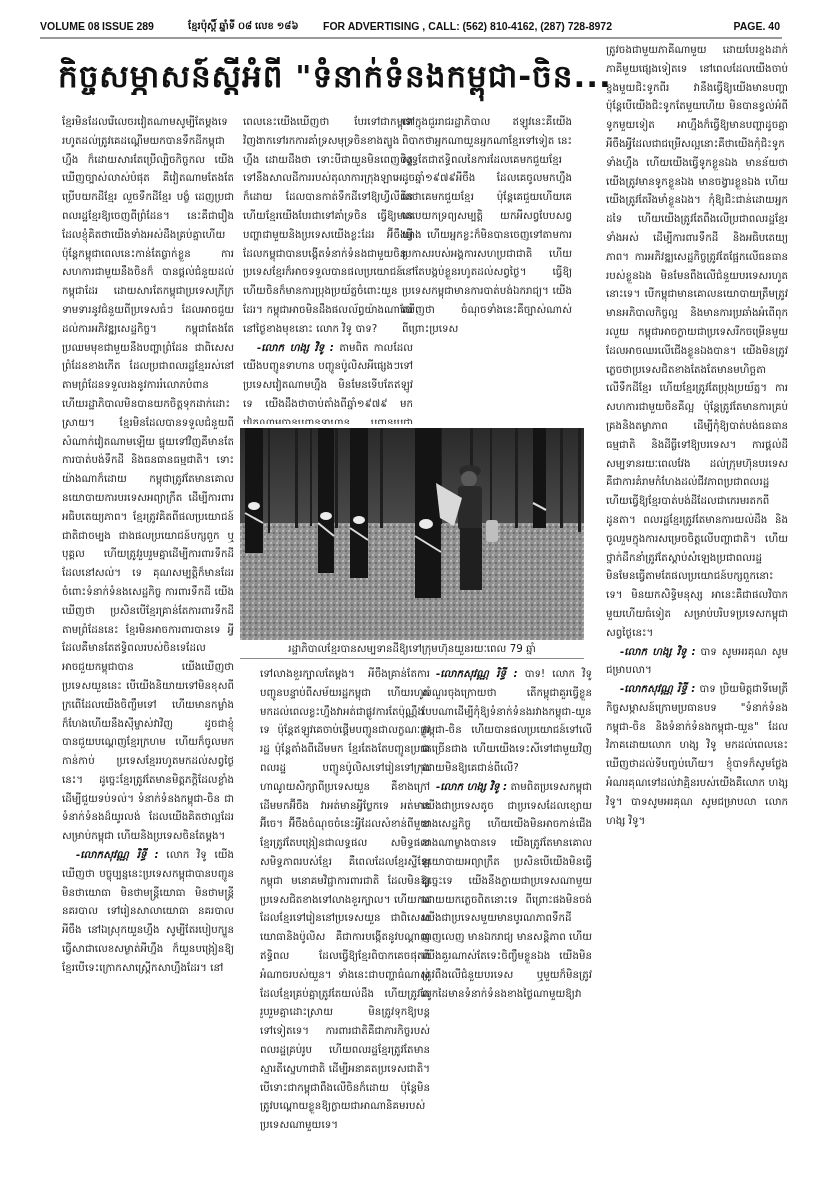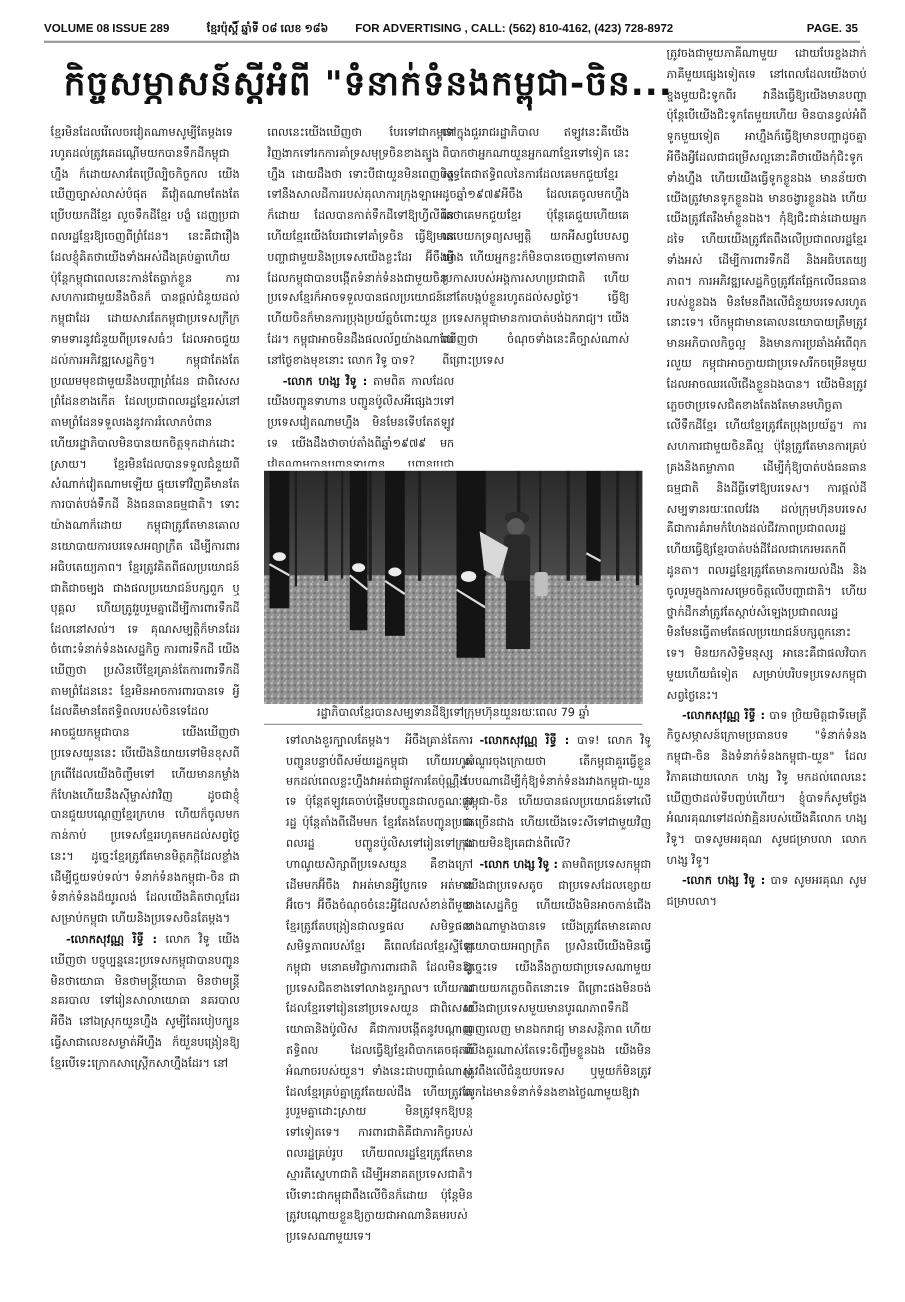--- a/index.html
+++ b/index.html
@@ -8,41 +8,41 @@
   .header .vol{width:62px;}
   .header .iss{width:86px;}
   .header .khm{width:135px;font-weight:bold;font-size:10px;}
   .header .adv{flex:1;}
   .header .pg{width:62px;text-align:right;}
   .header-rule{position:absolute;left:40px;top:37px;width:742px;height:2px;background:#9a9a9a;}
   .headline{position:absolute;left:58px;top:48px;width:530px;height:58px;font-family:"DejaVu Sans",sans-serif;font-weight:bold;font-size:31px;line-height:56px;white-space:nowrap;color:#111;letter-spacing:1px;}
   .col{position:absolute;font-size:10.3px;line-height:18.8px;text-align:justify;color:#222;overflow:hidden;}
   .col p{margin:0;text-indent:0;}
   .col p.sp{text-indent:14px;}
-  .col .spk{font-weight:bold;color:#111;}
-  .c1{left:46px;top:112px;width:172px;height:1060px;}
+  .col .spk{font-weight:bold;color:#111;font-style:italic;}
+  .c1{left:62px;top:112px;width:172px;height:1060px;}
   .c2{left:243px;top:112px;width:170px;height:312px;}
   .c3{left:402px;top:112px;width:170px;height:312px;}
   .c4{left:606px;top:40px;width:182px;height:1110px;}
   .c2b{left:243px;top:664px;width:170px;height:508px;margin-left:17px;}
   .c3b{left:422px;top:664px;width:170px;height:450px;}
   .photo{position:absolute;left:240px;top:428px;width:344px;height:212px;overflow:hidden;background:#3a3a3a;}
   .photo svg{display:block;}
   .caption{position:absolute;left:240px;top:641px;width:344px;height:15px;text-align:center;font-size:10.3px;line-height:15px;color:#222;}
   .caption-rule{position:absolute;left:240px;top:658px;width:344px;height:1px;background:#8c8c8c;}
 </style>
 </head>
 <body>
 
 <div class="header">
   <span class="vol">VOLUME 08</span>
   <span class="iss">ISSUE 289</span>
   <span class="khm">ខ្មែរប៉ុស្តិ៍ ឆ្នាំទី ០៨ លេខ ១៨៦</span>
-  <span class="adv">FOR ADVERTISING ,  CALL: (562) 810-4162, (423) 728-8972</span>
-  <span class="pg">PAGE. 35</span>
+  <span class="adv">FOR ADVERTISING ,  CALL: (562) 810-4162, (287) 728-8972</span>
+  <span class="pg">PAGE. 40</span>
 </div>
 <div class="header-rule"></div>
 
 <div class="headline">កិច្ចសម្ភាសន៍ស្តីអំពី  "ទំនាក់ទំនងកម្ពុជា-ចិន...</div>
 
 <div class="col c1">
     <p>ខ្មែរមិនដែលរើលេចរវៀតណាមសូម្បីតែម្តងទេ រហូតដល់ត្រូវគេដណ្តើមយកបានទឹកដីកម្ពុជាហ្នឹង ក៏ដោយសារតែប្រើល្បិចកិច្ចកល យើងឃើញច្បាស់លាស់បំផុត គឺវៀតណាមតែងតែប្រើបយកដីខ្មែរ លួចទឹកដីខ្មែរ បង្ខំ ដេញប្រជាពលរដ្ឋខ្មែរឱ្យចេញពីព្រំដែន។ នេះគឺជារឿងដែលខ្ញុំគិតថាយើងទាំងអស់ដឹងគ្រប់គ្នាហើយ ប៉ុន្តែកម្ពុជាពេលនេះកាន់តែធ្លាក់ខ្លួន ការសហការជាមួយនឹងចិនក៏ បានផ្តល់ជំនួយដល់កម្ពុជាដែរ ដោយសារតែកម្ពុជាប្រទេសក្រីក្រ ទាមទារនូវជំនួយពីប្រទេសធំៗ ដែលអាចជួយដល់ការអភិវឌ្ឍសេដ្ឋកិច្ច។ កម្ពុជាតែងតែប្រឈមមុខជាមួយនឹងបញ្ហាព្រំដែន ជាពិសេសព្រំដែនខាងកើត ដែលប្រជាពលរដ្ឋខ្មែររស់នៅតាមព្រំដែនទទួលរងនូវការរំលោភបំពាន ហើយរដ្ឋាភិបាលមិនបានយកចិត្តទុកដាក់ដោះស្រាយ។ ខ្មែរមិនដែលបានទទួលជំនួយពីសំណាក់វៀតណាមឡើយ ផ្ទុយទៅវិញគឺមានតែការបាត់បង់ទឹកដី និងធនធានធម្មជាតិ។ ទោះយ៉ាងណាក៏ដោយ កម្ពុជាត្រូវតែមានគោលនយោបាយការបរទេសអព្យាក្រឹត ដើម្បីការពារអធិបតេយ្យភាព។ ខ្មែរត្រូវគិតពីផលប្រយោជន៍ជាតិជាចម្បង ជាងផលប្រយោជន៍បក្សពួក ឬបុគ្គល ហើយត្រូវរួបរួមគ្នាដើម្បីការពារទឹកដីដែលនៅសល់។ ទេ គុណសម្បត្តិក៏មានដែរ ចំពោះទំនាក់ទំនងសេដ្ឋកិច្ច ការពារទឹកដី យើងឃើញថា ប្រសិនបើខ្មែរគ្រាន់តែការពារទឹកដីតាមព្រំដែននេះ ខ្មែរមិនអាចការពារបានទេ អ្វីដែលគឺមានតែឥទ្ធិពលរបស់ចិនទេដែលអាចជួយកម្ពុជាបាន យើងឃើញថា ប្រទេសយួននេះ បើយើងនិយាយទៅមិនខុសពីក្រពើដែលយើងចិញ្ចឹមទៅ ហើយមានកម្លាំងក៏ហែងហើយនឹងស៊ីម្ចាស់វាវិញ ដូចជាខ្ញុំបានជួយបណ្តេញខ្មែរក្រហម ហើយក៏ចូលមកកាន់កាប់ ប្រទេសខ្មែររហូតមកដល់សព្វថ្ងៃនេះ។ ដូច្នេះខ្មែរត្រូវតែមានមិត្តភក្តិដែលខ្លាំង ដើម្បីជួយទប់ទល់។ ទំនាក់ទំនងកម្ពុជា-ចិន ជាទំនាក់ទំនងដ៏យូរលង់ ដែលយើងគិតថាល្អដែរសម្រាប់កម្ពុជា ហើយនិងប្រទេសចិនតែម្តង។</p>
     <p class="sp"><span class="spk">-លោកសុវណ្ណ រិទ្ធី :</span> លោក វិទូ យើងឃើញថា បច្ចុប្បន្ននេះប្រទេសកម្ពុជាបានបញ្ជូនមិនថាយោធា មិនថាមន្ត្រីយោធា មិនថាមន្ត្រីនគរបាល ទៅរៀនសាលាយោធា នគរបាល អីចឹង នៅឯស្រុកយួនហ្នឹង សូម្បីតែរបៀបក្បួនធ្វើសាជាលេខសម្ងាត់អីហ្នឹង ក៏យួនបង្រៀនឱ្យខ្មែរបើទេះក្រោកសាស្ត្រើកសាហ្នឹងដែរ។ នៅ</p>
   </div>
 
@@ -130,15 +130,15 @@
     <p>ទៅលាងខួរក្បាលតែម្តង។ អីចឹងគ្រាន់តែការបញ្ជូនបន្ទាប់ពីសម័យរដ្ឋកម្ពុជា ហើយរហូតមកដល់ពេលខ្លះហ្នឹងវាអត់ជាផ្លូវការតែប៉ុណ្ណឹងទេ ប៉ុន្តែឥឡូវគេចាប់ផ្តើមបញ្ជូនជាលក្ខណៈផ្លូវរដ្ឋ ប៉ុន្តែតាំងពីដើមមក ខ្មែរតែងតែបញ្ជូនប្រជាពលរដ្ឋ បញ្ជូនប៉ូលិសទៅរៀនទៅក្រុងហាណូយសិក្សាពីប្រទេសយួន គឺខាងក្រៅដើមមកអ៊ីចឹង វាអត់មានអ្វីប្លែកទេ អត់មានអ៊ីចេ។ អ៊ីចឹងចំណុចចំនេះអ្វីដែលសំខាន់ពីមួយខ្មែរត្រូវតែបង្រៀនជាលទ្ធផល សមិទ្ធផល សមិទ្ធភាពរបស់ខ្មែរ គឺពេលដែលខ្មែរស្ទីឡែកម្ពុជា មនោគមវិជ្ជាការពារជាតិ ដែលមិនឱ្យប្រទេសជិតខាងទៅលាងខួរក្បាល។ ហើយការដែលខ្មែរទៅរៀននៅប្រទេសយួន ជាពិសេសយោធានិងប៉ូលិស គឺជាការបង្កើតនូវបណ្តាញឥទ្ធិពល ដែលធ្វើឱ្យខ្មែរពិបាកគេចផុតពីអំណាចរបស់យួន។ ទាំងនេះជាបញ្ហាធំណាស់ ដែលខ្មែរគ្រប់គ្នាត្រូវតែយល់ដឹង ហើយត្រូវតែរួបរួមគ្នាដោះស្រាយ មិនត្រូវទុកឱ្យបន្តទៅទៀតទេ។ ការពារជាតិគឺជាភារកិច្ចរបស់ពលរដ្ឋគ្រប់រូប ហើយពលរដ្ឋខ្មែរត្រូវតែមានស្មារតីស្នេហាជាតិ ដើម្បីអនាគតប្រទេសជាតិ។ បើទោះជាកម្ពុជាពឹងលើចិនក៏ដោយ ប៉ុន្តែមិនត្រូវបណ្តោយខ្លួនឱ្យក្លាយជាអាណានិគមរបស់ប្រទេសណាមួយទេ។</p>
   </div>
 
 <div class="col c3b">
     <p class="sp"><span class="spk">-លោកសុវណ្ណ រិទ្ធី :</span> បាទ! លោក វិទូ សំណួរចុងក្រោយថា តើកម្ពុជាគួរធ្វើខ្លួនបែបណាដើម្បីកុំឱ្យទំនាក់ទំនងរវាងកម្ពុជា-យួន កម្ពុជា-ចិន ហើយបានផលប្រយោជន៍ទៅលើគេច្រើនជាង ហើយយើងទេះសីទៅជាមួយវិញដោយមិនឱ្យគេជាន់ពីលើ?</p>
     <p class="sp"><span class="spk">-លោក ហង្ស វិទូ :</span> តាមពិតប្រទេសកម្ពុជាយើងជាប្រទេសតូច ជាប្រទេសដែលខ្សោយខាងសេដ្ឋកិច្ច ហើយយើងមិនអាចកាន់ជើងខាងណាម្ខាងបានទេ យើងត្រូវតែមានគោលនយោបាយអព្យាក្រឹត ប្រសិនបើយើងមិនធ្វើដូច្នេះទេ យើងនឹងក្លាយជាប្រទេសណាមួយដោយយកភ្លេចពិតនោះទេ ពីព្រោះផងមិនចង់យើងជាប្រទេសមួយមានបូរណភាពទឹកដីពេញលេញ មានឯករាជ្យ មានសន្តិភាព ហើយយើងគួរណាស់តែទេះចិញ្ចឹមខ្លួនឯង យើងមិនត្រូវពឹងលើជំនួយបរទេស ឬមួយក៏មិនត្រូវលូកដៃមានទំនាក់ទំនងខាងថ្លៃណាមួយឱ្យវា</p>
   </div>
 
 <div class="col c4">
     <p>ត្រូវចងជាមួយភាគីណាមួយ ដោយបែរខ្នងដាក់ភាគីមួយផ្សេងទៀតទេ នៅពេលដែលយើងចាប់ខ្នងមួយជិះទូកពីរ វានឹងធ្វើឱ្យយើងមានបញ្ហា ប៉ុន្តែបើយើងជិះទូកតែមួយហើយ មិនបានខ្វល់អំពីទូកមួយទៀត អាហ្នឹងក៏ធ្វើឱ្យមានបញ្ហាដូចគ្នា អីចឹងអ្វីដែលជាជម្រើសល្អនោះគឺថាយើងកុំជិះទូកទាំងហ្នឹង ហើយយើងធ្វើទូកខ្លួនឯង មានន័យថាយើងត្រូវមានទូកខ្លួនឯង មានចង្វារខ្លួនឯង ហើយយើងត្រូវតែរឹងមាំខ្លួនឯង។ កុំឱ្យជិះជាន់ដោយអ្នកដទៃ ហើយយើងត្រូវតែពឹងលើប្រជាពលរដ្ឋខ្មែរទាំងអស់ ដើម្បីការពារទឹកដី និងអធិបតេយ្យភាព។ ការអភិវឌ្ឍសេដ្ឋកិច្ចត្រូវតែផ្អែកលើធនធានរបស់ខ្លួនឯង មិនមែនពឹងលើជំនួយបរទេសរហូតនោះទេ។ បើកម្ពុជាមានគោលនយោបាយត្រឹមត្រូវ មានអភិបាលកិច្ចល្អ និងមានការប្រឆាំងអំពើពុករលួយ កម្ពុជាអាចក្លាយជាប្រទេសរីកចម្រើនមួយ ដែលអាចឈរលើជើងខ្លួនឯងបាន។ យើងមិនត្រូវភ្លេចថាប្រទេសជិតខាងតែងតែមានមហិច្ឆតាលើទឹកដីខ្មែរ ហើយខ្មែរត្រូវតែប្រុងប្រយ័ត្ន។ ការសហការជាមួយចិនគឺល្អ ប៉ុន្តែត្រូវតែមានការគ្រប់គ្រងនិងតម្លាភាព ដើម្បីកុំឱ្យបាត់បង់ធនធានធម្មជាតិ និងដីធ្លីទៅឱ្យបរទេស។ ការផ្តល់ដីសម្បទានរយៈពេលវែង ដល់ក្រុមហ៊ុនបរទេស គឺជាការគំរាមកំហែងដល់ជីវភាពប្រជាពលរដ្ឋ ហើយធ្វើឱ្យខ្មែរបាត់បង់ដីដែលជាកេរមរតកពីដូនតា។ ពលរដ្ឋខ្មែរត្រូវតែមានការយល់ដឹង និងចូលរួមក្នុងការសម្រេចចិត្តលើបញ្ហាជាតិ។ ហើយថ្នាក់ដឹកនាំត្រូវតែស្តាប់សំឡេងប្រជាពលរដ្ឋ មិនមែនធ្វើតាមតែផលប្រយោជន៍បក្សពួកនោះទេ។ មិនយកសិទ្ធិមនុស្ស អានេះគឺជាផលវិបាកមួយហើយធំទៀត សម្រាប់បរិបទប្រទេសកម្ពុជាសព្វថ្ងៃនេះ។</p>
+    <p class="sp"><span class="spk">-លោក ហង្ស វិទូ :</span> បាទ សូមអរគុណ សូមជម្រាបលា។</p>
     <p class="sp"><span class="spk">-លោកសុវណ្ណ រិទ្ធី :</span> បាទ ប្រិយមិត្តជាទីមេត្រី កិច្ចសម្ភាសន៍ក្រោមប្រធានបទ "ទំនាក់ទំនងកម្ពុជា-ចិន និងទំនាក់ទំនងកម្ពុជា-យួន" ដែលវិភាគដោយលោក ហង្ស វិទូ មកដល់ពេលនេះឃើញថាដល់ទីបញ្ចប់ហើយ។ ខ្ញុំបាទក៏សូមថ្លែងអំណរគុណទៅដល់វាគ្មិនរបស់យើងគឺលោក ហង្ស វិទូ។ បាទសូមអរគុណ សូមជម្រាបលា លោក ហង្ស វិទូ។</p>
-    <p class="sp"><span class="spk">-លោក ហង្ស វិទូ :</span> បាទ សូមអរគុណ សូមជម្រាបលា។</p>
   </div>
 
 </body></html>

